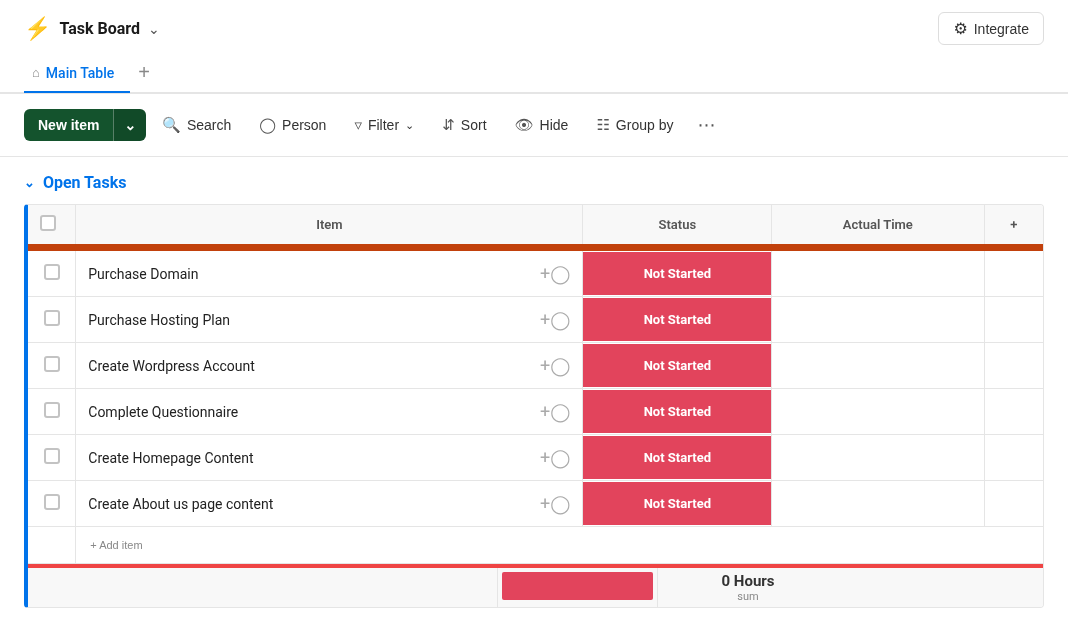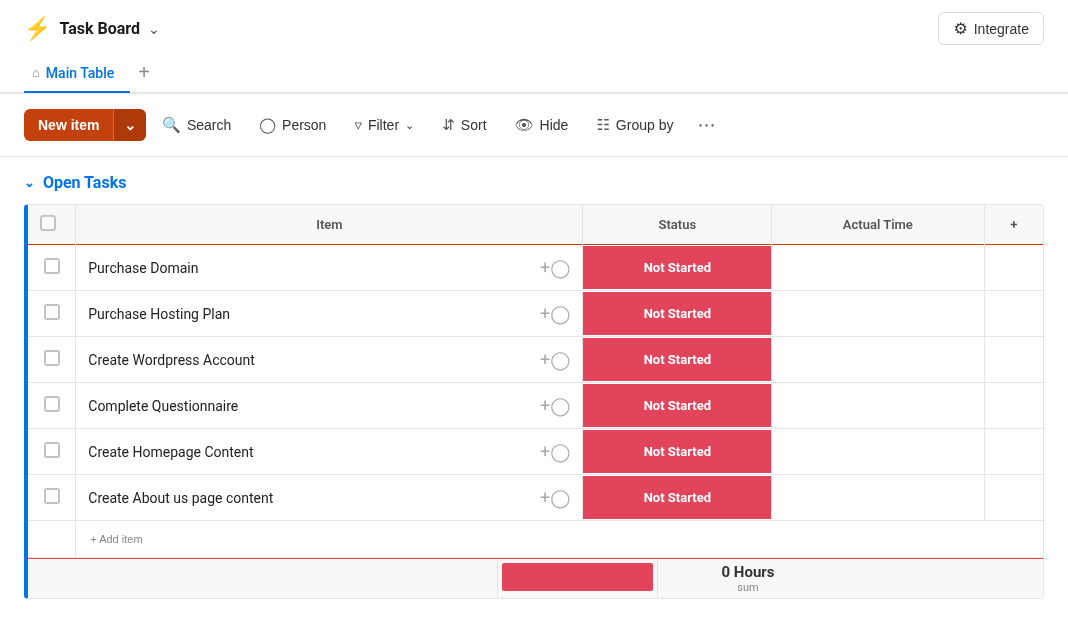--- a/index.html
+++ b/index.html
@@ -33,21 +33,21 @@
     .tab.active { border-bottom: 2px solid #0073ea; color: #0073ea; }
     .tab-icon { font-size: 13px; color: #888; }
     .add-tab { background: none; border: none; cursor: pointer; font-size: 20px; color: #888; padding: 8px; }
 
     .toolbar {
       display: flex; align-items: center; gap: 4px;
       padding: 12px 24px; border-bottom: 1px solid #e5e5e5;
     }
     .new-item-btn {
       display: flex; align-items: center; gap: 0;
-      background: #c2410c; color: #fff; border: none; border-radius: 6px;
+      background: #14532d; color: #fff; border: none; border-radius: 6px;
       font-size: 14px; font-weight: 600; cursor: pointer; overflow: hidden;
     }
     .new-item-label { padding: 8px 14px; }
     .new-item-chevron {
       padding: 8px 10px; background: rgba(0,0,0,0.1); border-left: 1px solid rgba(255,255,255,0.3);
       display: flex; align-items: center;
     }
     .toolbar-btn {
       display: flex; align-items: center; gap: 6px;
       background: none; border: none; cursor: pointer; padding: 8px 12px;
@@ -61,21 +61,21 @@
       display: flex; align-items: center; gap: 8px;
       color: #0073ea; font-weight: 700; font-size: 16px; margin-bottom: 12px;
     }
     .section-chevron { cursor: pointer; font-size: 13px; }
 
     .table-wrapper {
       border: 1px solid #e5e5e5; border-radius: 4px; overflow: hidden;
       border-left: 4px solid #0073ea;
     }
     table { width: 100%; border-collapse: collapse; }
-    thead tr { background: #f8f8f8; border-bottom: 1px solid #c2410c; }
+    thead tr { background: #f8f8f8; border-bottom: 7px solid #c2410c; }
     thead th {
       padding: 10px 12px; text-align: left; font-weight: 600;
       color: #555; font-size: 13px; border-right: 1px solid #e5e5e5;
     }
     thead th.item-col { width: 430px; text-align: center; }
     thead th.status-col { width: 160px; text-align: center; }
     thead th.time-col { width: 180px; text-align: center; }
     thead th.add-col { width: 50px; text-align: center; border-right: none; }
 
     tbody tr { border-bottom: 1px solid #e5e5e5; }
@@ -100,21 +100,21 @@
 
     .time-cell { padding: 12px; text-align: center; color: #888; }
 
     .add-item-row td { border-top: none; }
     .add-item-btn {
       background: none; border: none; cursor: pointer; color: #888;
       font-size: 11px; padding: 12px 14px; text-align: left; width: 100%;
     }
 
     .table-footer {
-      display: flex; border-top: 1px solid #ef4444; background: #f8f8f8;
+      display: flex; border-top: 4px solid #ef4444; background: #f8f8f8;
     }
     .footer-item { flex: 0 0 430px; border-right: 1px solid #e5e5e5; padding: 4px; }
     .footer-status { flex: 0 0 160px; border-right: 1px solid #e5e5e5; padding: 4px; }
     .footer-status-bar {
       background: #e2445c; height: 28px; border-radius: 2px; width: 100%;
     }
     .footer-time {
       flex: 0 0 180px; padding: 4px 12px; text-align: center;
     }
     .footer-time-val { font-size: 15px; font-weight: 700; color: #333; }

